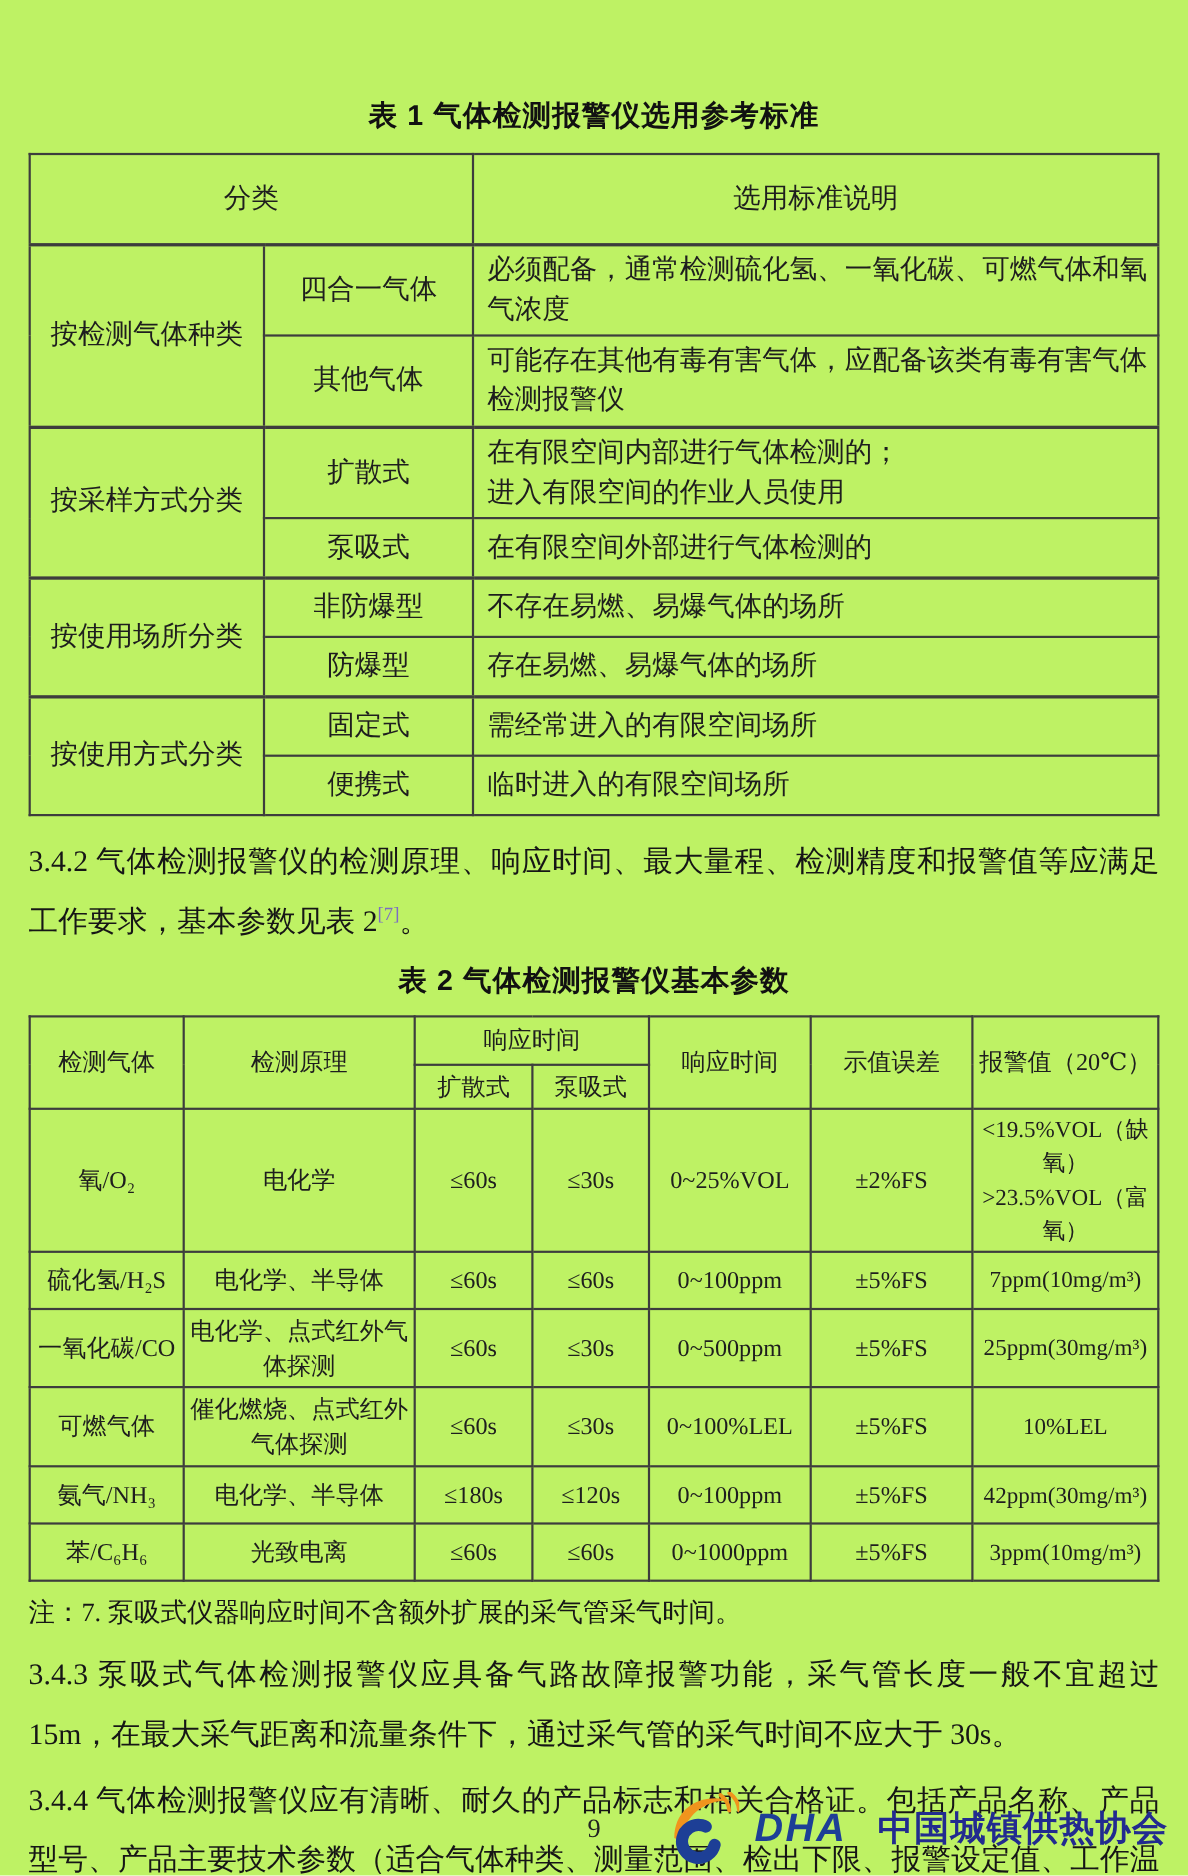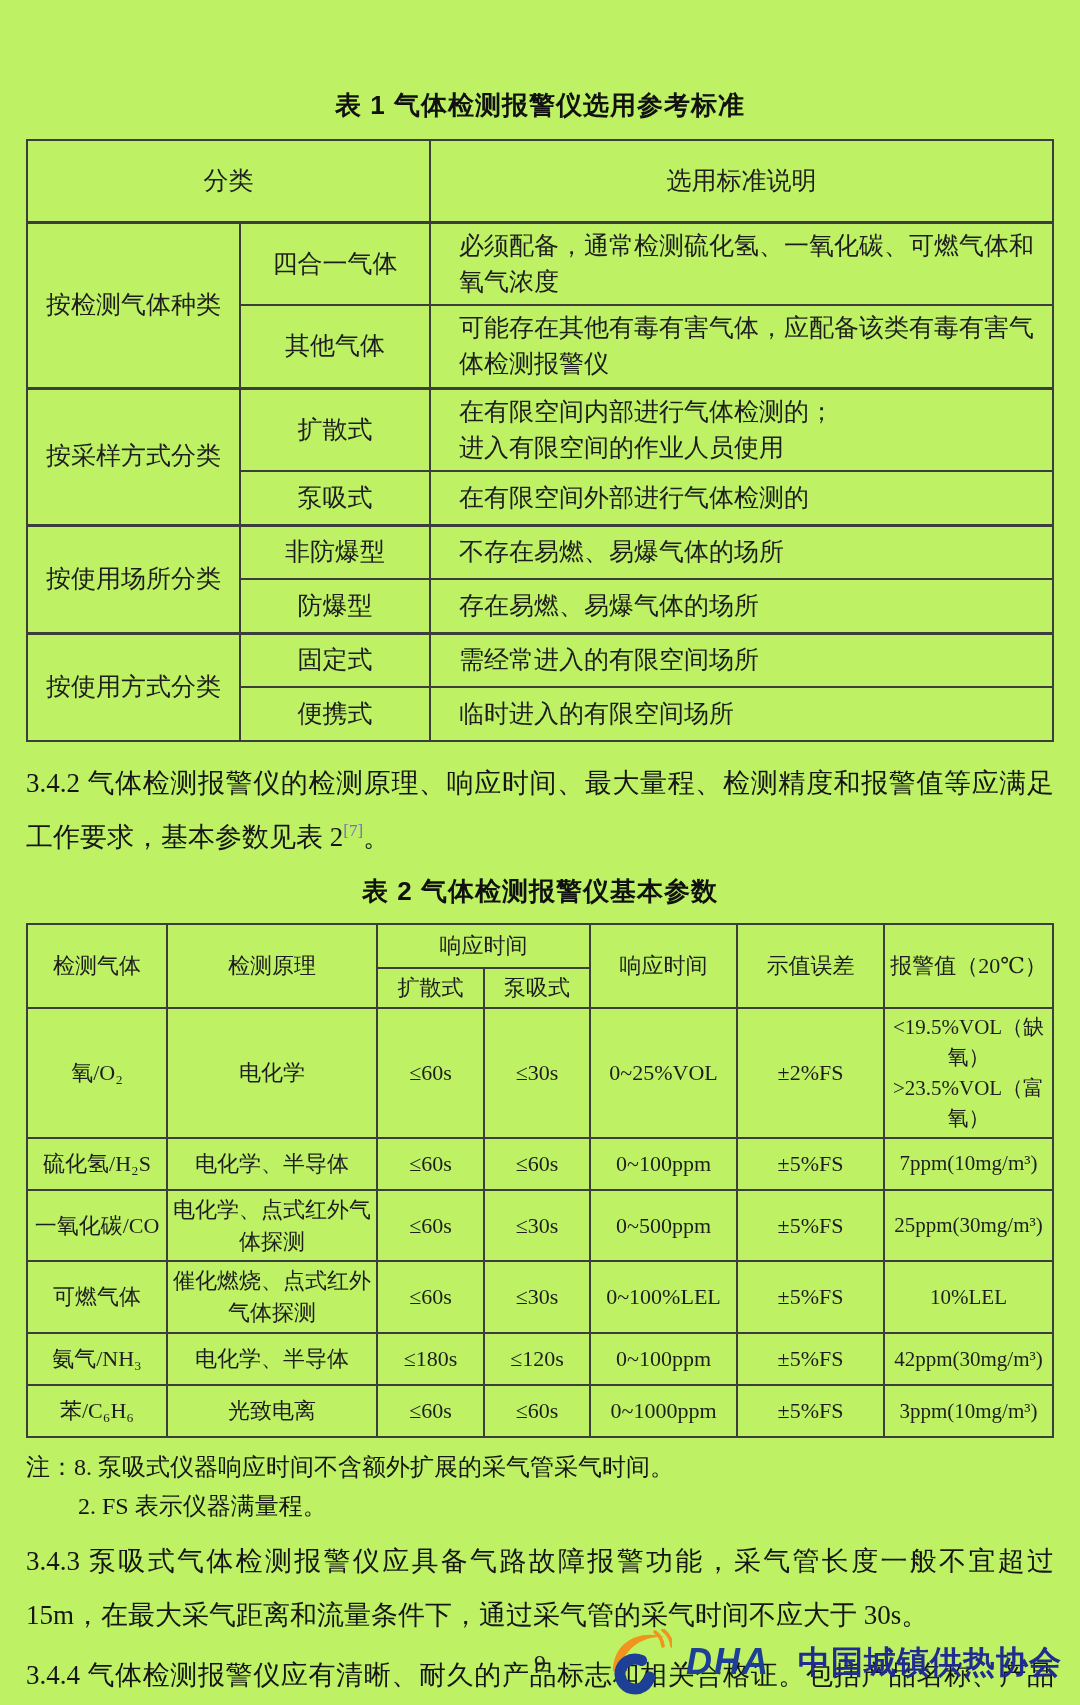--- a/index.html
+++ b/index.html
@@ -34,21 +34,21 @@
     border:2px solid #3d3d3d;
     text-align:center;
     vertical-align:middle;
     padding:4px 6px;
     line-height:1.45;
   }
   
   .table1 { font-size:25px;border-radius:13px; }
   .table1 td.desc {
     text-align:left;
-    padding-left:28px;
+    padding-left:12px;
     white-space:pre-line;
   }
   .table1 tr.group-start td { border-top:3px solid #3d3d3d; }
   .t1-header td { height:82px; }
   .t1-row-2l td { height:76px; }
   .t1-row-1l td { height:54px; }
 
   
   .table2 { font-size:22px; }
   .table2 td { padding:3px 4px; }
@@ -252,22 +252,21 @@
         <td>≤60s</td>
         <td>≤60s</td>
         <td>0~1000ppm</td>
         <td>±5%FS</td>
         <td class="alarm">3ppm(10mg/m³)</td>
       </tr>
     </tbody>
   </table>
 
   <div class="notes">
-    <div class="note-line1">注：8. 泵吸式仪器响应时间不含额外扩展的采气管采气时间。</div>
-    <div class="note-line2">2. FS 表示仪器满量程。</div>
+    <div class="note-line1">注：7. 泵吸式仪器响应时间不含额外扩展的采气管采气时间。</div>
   </div>
 
   <p class="para p343">3.4.3 泵吸式气体检测报警仪应具备气路故障报警功能，采气管长度一般不宜超过 15m，在最大采气距离和流量条件下，通过采气管的采气时间不应大于 30s。</p>
 
   <p class="para p344">3.4.4 气体检测报警仪应有清晰、耐久的产品标志和相关合格证。包括产品名称、产品型号、产品主要技术参数（适合气体种类、测量范围、检出下限、报警设定值、工作温度范围等）、制造日期、使用年限、计量器具型式批准证书标志和编号（CPA）、产品校准合格证等。有防爆需求的，气体检测报警仪还应具备防爆标志和编号、防爆</p>
 
   <div class="footer-pageno">9</div>
 
   <div class="footer-logo">
     <svg width="64" height="66" viewBox="0 0 64 66">

